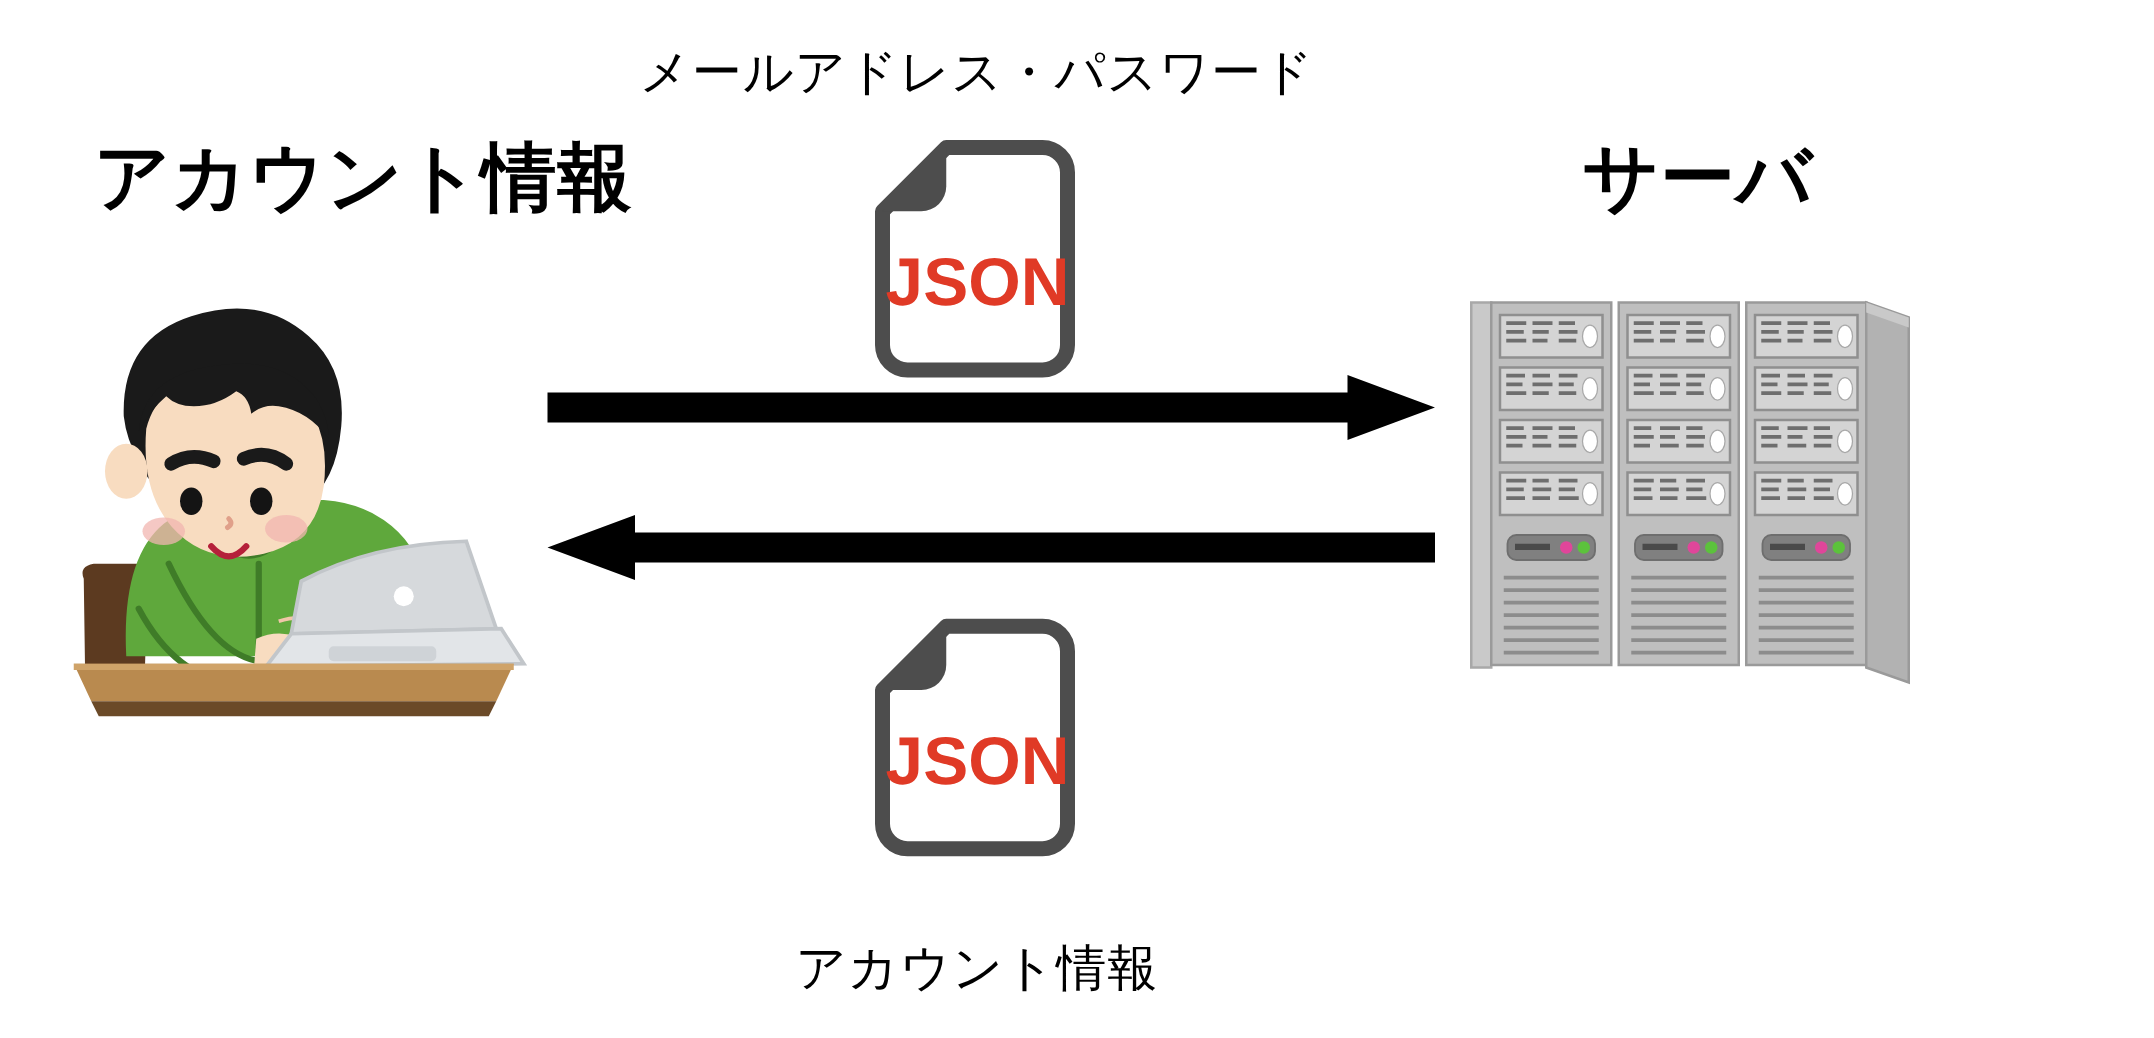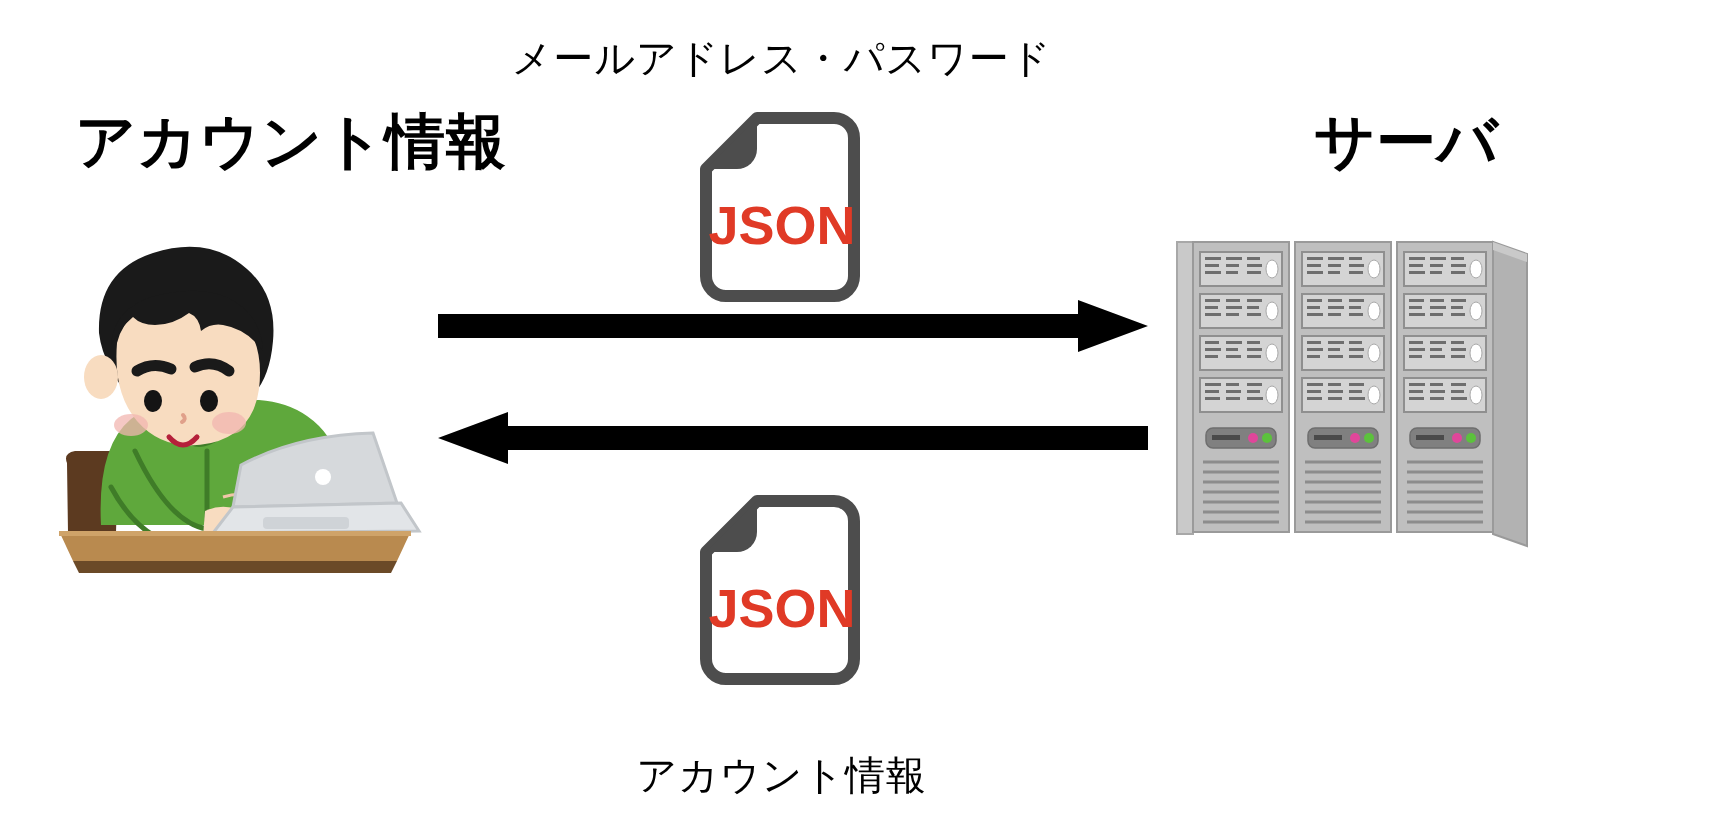--- a/index.html
+++ b/index.html
@@ -31,21 +31,20 @@
   }
   #client-title{
     left:75px; top:112px;
     font-size:60px; font-weight:bold;
     letter-spacing:.01em;
   }
   #server-title{
     left:1266px; top:112px;
     font-size:60px; font-weight:bold;
     letter-spacing:.01em;
-    margin-left:48px;
   }
 
   
   .arrow{ position:absolute; }
   #arrow-right{ left:438px; top:300px; width:710px; height:52px; }
   #arrow-left { left:438px; top:412px; width:710px; height:52px; }
 
   
   .json-icon{ position:absolute; width:160px; height:190px; }
   #json-icon-top   { left:700px; top:112px; }

